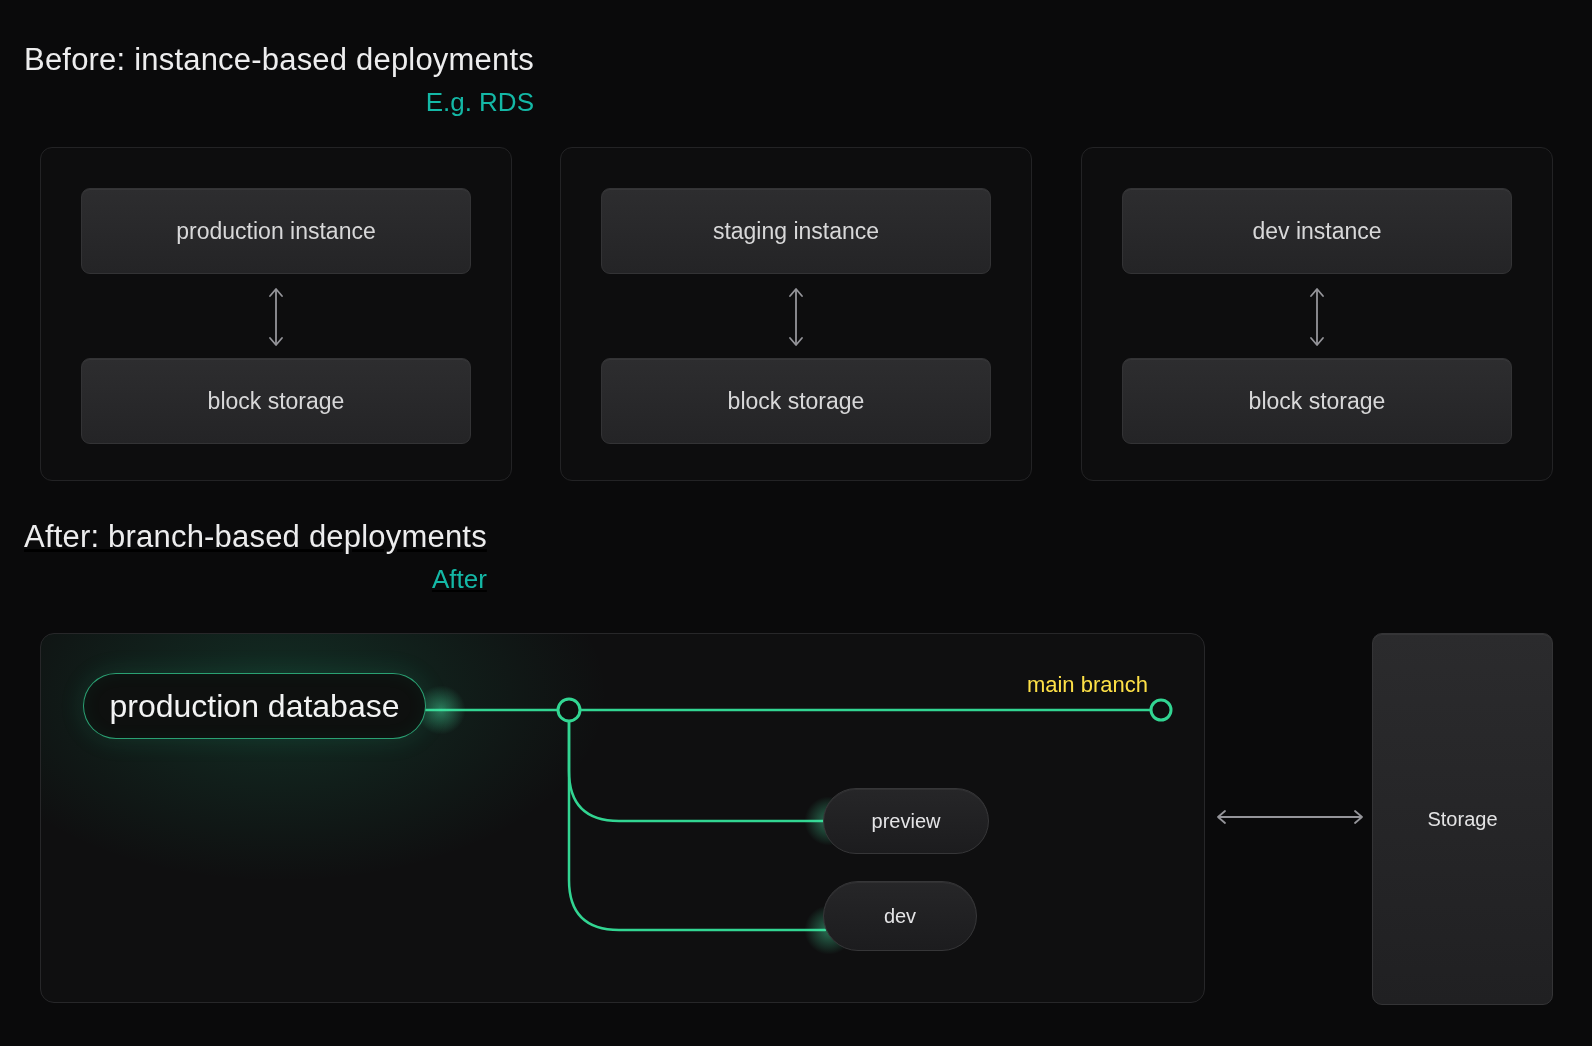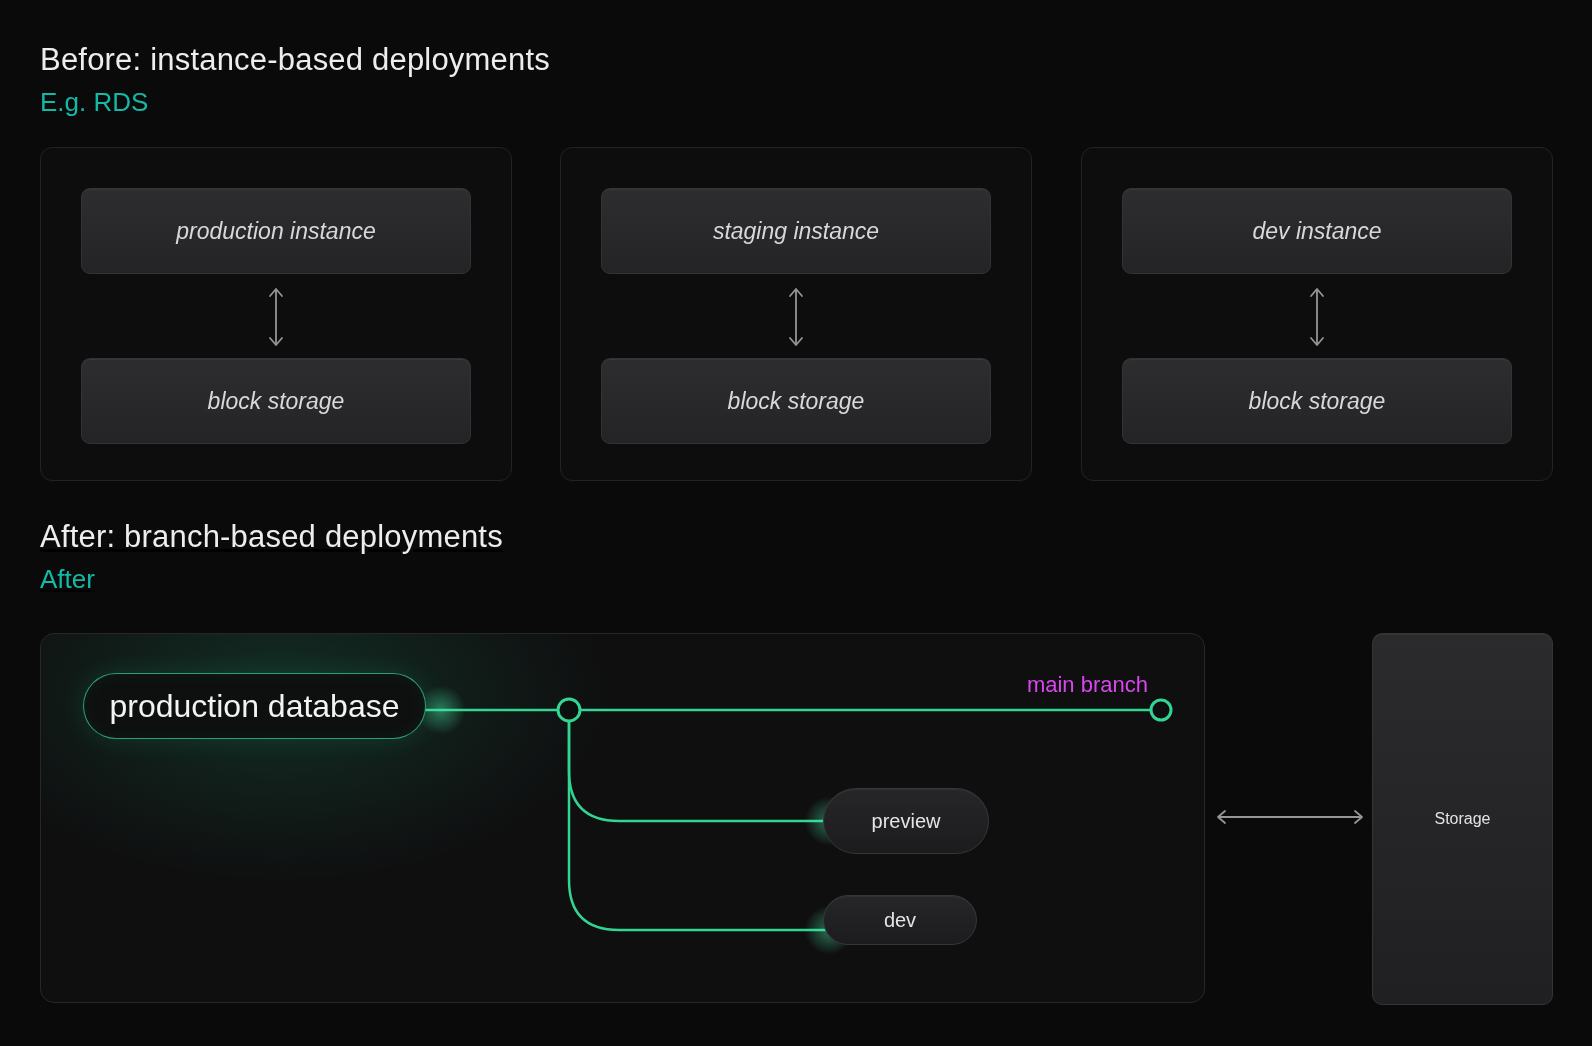--- a/index.html
+++ b/index.html
@@ -1,30 +1,30 @@
 <!DOCTYPE html>
 <html><head>
 <meta charset="utf-8">
 <style>
   html,body{margin:0;padding:0;background:#0a0a0b;}
   body{font-family:"Liberation Sans","DejaVu Sans",sans-serif;-webkit-font-smoothing:antialiased;}
   .canvas{position:relative;width:1592px;height:1046px;background:#0a0a0b;overflow:hidden;}
 
   
-  .sec-head{position:absolute;left:40px;}
+  .sec-head{position:absolute;left:24px;text-align:right;}
   .sec-title{font-size:31px;font-weight:500;color:#ededee;letter-spacing:.2px;line-height:1.15;}
   .sec-sub{font-size:26px;font-weight:400;color:#14b8a6;margin-top:9px;}
 
   
   .card{position:absolute;top:147px;width:472px;height:334px;background:#0d0d0e;
         border:1px solid #232325;border-radius:12px;box-sizing:border-box;}
   .node-box{position:absolute;left:40px;right:40px;height:86px;border-radius:9px;
         background:linear-gradient(180deg,#2d2d2f 0%,#242426 100%);
         border:1px solid #333335;box-shadow:inset 0 1px 0 rgba(255,255,255,.05);
-        display:flex;align-items:center;justify-content:center;box-sizing:border-box;font-style:italic;}
+        display:flex;align-items:center;justify-content:center;box-sizing:border-box;}
   .node-box span{font-size:23px;color:#d8d8d9;}
   .node-top{top:40px;}
   .node-bottom{top:210px;}
   .varrow{position:absolute;left:50%;transform:translateX(-50%);top:134px;}
 
   
   .panel{position:absolute;left:40px;top:633px;width:1165px;height:370px;background:#0f0f10;
          border:1px solid #272729;border-radius:14px;box-sizing:border-box;overflow:hidden;}
   .panel svg.branches{position:absolute;left:0;top:0;}
   .glow-main{position:absolute;left:-90px;top:-130px;width:660px;height:380px;pointer-events:none;
@@ -34,30 +34,30 @@
   .pill{position:absolute;display:flex;align-items:center;justify-content:center;
          border-radius:999px;box-sizing:border-box;}
   .pill-primary{left:42px;top:39px;width:343px;height:66px;background:#0e100f;
          border:1.5px solid rgba(52,210,150,.75);
          box-shadow:0 0 26px rgba(36,200,140,.14), inset 0 0 18px rgba(36,200,140,.06);}
   .pill-primary span{font-size:32px;color:#f2f3f3;}
   .pill-secondary{background:linear-gradient(180deg,#262628 0%,#1c1c1e 100%);
          border:1px solid #363638;box-shadow:inset 0 1px 0 rgba(255,255,255,.05);}
   .pill-secondary span{font-size:20px;color:#e4e4e6;}
   .pill-preview{left:782px;top:154px;width:166px;height:66px;}
-  .pill-dev{left:782px;top:261px;width:154px;height:50px;}
+  .pill-dev{left:782px;top:247px;width:154px;height:70px;}
   .branch-label{position:absolute;top:38px;left:967px;width:140px;text-align:right;
-         font-size:22px;color:#d946ef;}
+         font-size:22px;color:#fde047;}
 
   
   .storage{position:absolute;left:1372px;top:633px;width:181px;height:372px;border-radius:10px;
          background:linear-gradient(180deg,#2b2b2d 0%,#202022 100%);
          border:1px solid #343436;box-shadow:inset 0 1px 0 rgba(255,255,255,.05);
          display:flex;align-items:center;justify-content:center;box-sizing:border-box;}
-  .storage span{font-size:16px;color:#e3e3e4;}
+  .storage span{font-size:20px;color:#e3e3e4;}
   .harrow{position:absolute;left:1211px;top:808px;}
 </style>
 </head>
 <body>
 
 <div class="canvas">
 
   <div class="sec-head" style="top:42px;">
     <div class="sec-title">Before: instance-based deployments</div>
     <div class="sec-sub">E.g. RDS</div>

